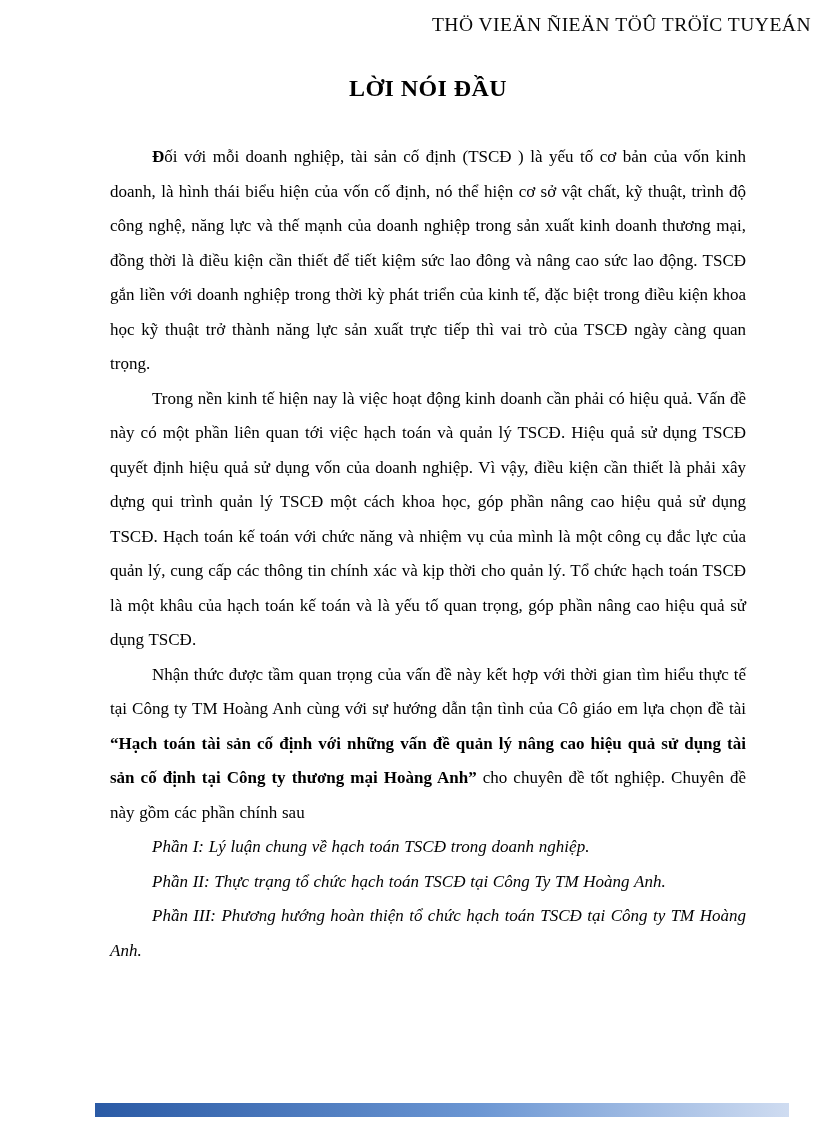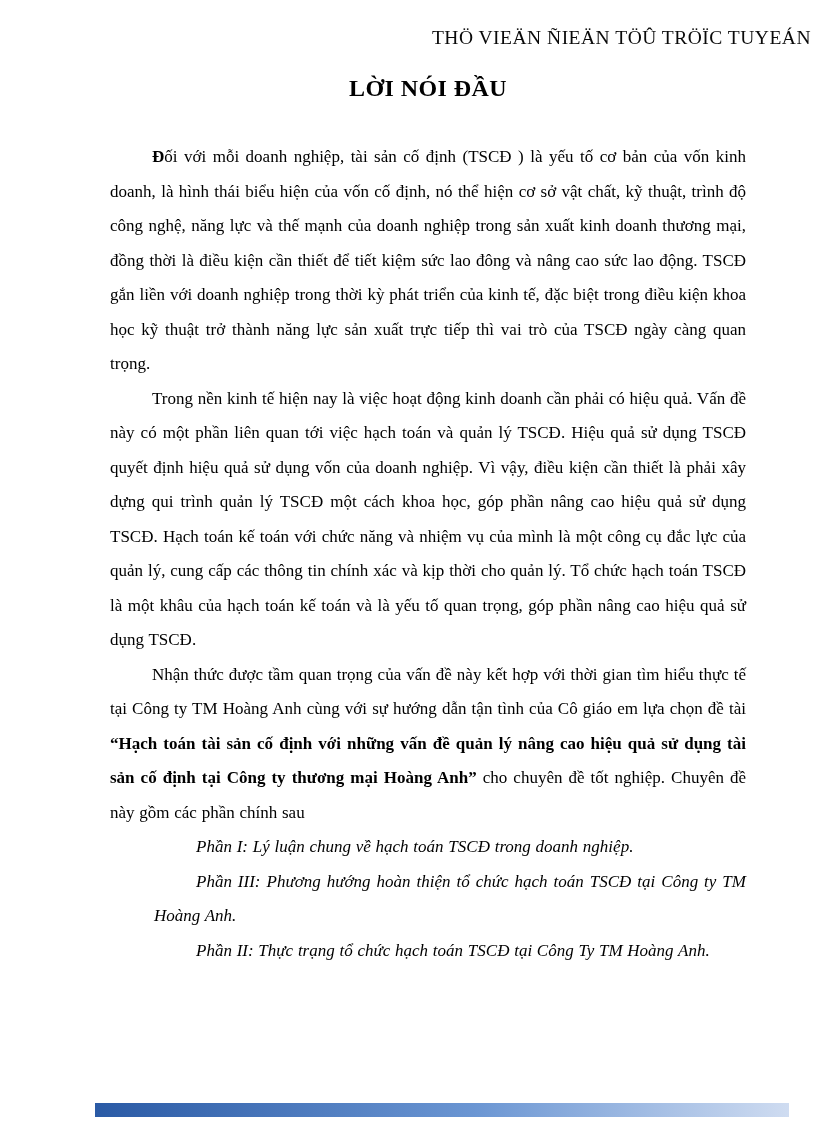--- a/index.html
+++ b/index.html
@@ -11,21 +11,21 @@
     position: relative;
     width: 816px;
     height: 1123px;
     background: #ffffff;
     overflow: hidden;
     font-family: "Liberation Serif", "DejaVu Serif", serif;
     color: #000000;
   }
   .watermark {
     position: absolute;
-    top: 27px;
+    top: 14px;
     right: 5px;
     font-size: 19.5px;
     letter-spacing: 0.5px;
     white-space: nowrap;
     color: #0a0a0a;
   }
   .content {
     position: absolute;
     left: 110px;
     top: 76px;
@@ -41,21 +41,21 @@
   }
   .para {
     margin: 0;
     font-size: 17px;
     line-height: 34.5px;
     text-align: justify;
     text-indent: 42px;
     word-spacing: 0.5px;
   }
   .b { font-weight: bold; }
-  .italic { font-style: italic; margin-left: 44px; }
+  .italic { font-style: italic; }
   .footer-bar {
     position: absolute;
     left: 95px;
     bottom: 6px;
     width: 694px;
     height: 14px;
     background: linear-gradient(90deg, #2a5aa5 0%, #6b96d3 55%, #cfdcf1 100%);
   }
 </style>
 </head>
@@ -70,21 +70,21 @@
     <h1 class="title">LỜI NÓI ĐẦU</h1>
 
     <p class="para"><span class="b">Đ</span><span>ối với mỗi doanh nghiệp, tài sản cố định (TSCĐ ) là yếu tố cơ bản của vốn kinh doanh, là hình thái biểu hiện của vốn cố định, nó thể hiện cơ sở vật chất, kỹ thuật, trình độ công nghệ, năng lực và thế mạnh của doanh nghiệp trong sản xuất kinh doanh thương mại, đồng thời là điều kiện cần thiết để tiết kiệm sức lao đông và nâng cao sức lao động. TSCĐ gắn liền với doanh nghiệp trong thời kỳ phát triển của kinh tế, đặc biệt trong điều kiện khoa học kỹ thuật trở thành năng lực sản xuất trực tiếp thì vai trò của TSCĐ ngày càng quan trọng.</span></p>
 
     <p class="para">Trong nền kinh tế hiện nay là việc hoạt động kinh doanh cần phải có hiệu quả. Vấn đề này có một phần liên quan tới việc hạch toán và quản lý TSCĐ. Hiệu quả sử dụng TSCĐ quyết định hiệu quả sử dụng vốn của doanh nghiệp. Vì vậy, điều kiện cần thiết là phải xây dựng qui trình quản lý TSCĐ một cách khoa học, góp phần nâng cao hiệu quả sử dụng TSCĐ. Hạch toán kế toán với chức năng và nhiệm vụ của mình là một công cụ đắc lực của quản lý, cung cấp các thông tin chính xác và kịp thời cho quản lý. Tổ chức hạch toán TSCĐ là một khâu của hạch toán kế toán và là yếu tố quan trọng, góp phần nâng cao hiệu quả sử dụng TSCĐ.</p>
 
     <p class="para"><span>Nhận thức được tầm quan trọng của vấn đề này kết hợp với thời gian tìm hiểu thực tế tại Công ty TM Hoàng Anh cùng với sự hướng dẫn tận tình của Cô giáo em lựa chọn đề tài </span><span class="b">“Hạch toán tài sản cố định với những vấn đề quản lý nâng cao hiệu quả sử dụng tài sản cố định tại Công ty thương mại Hoàng Anh”</span><span> cho chuyên đề tốt nghiệp. Chuyên đề này gồm các phần chính sau</span></p>
 
     <p class="para italic">Phần I: Lý luận chung về hạch toán TSCĐ trong doanh nghiệp.</p>
 
+    <p class="para italic">Phần II: Thực trạng tổ chức hạch toán TSCĐ tại Công Ty TM Hoàng Anh.</p>
+
     <p class="para italic">Phần III: Phương hướng hoàn thiện tổ chức hạch toán TSCĐ tại Công ty TM Hoàng Anh.</p>
-
-    <p class="para italic">Phần II: Thực trạng tổ chức hạch toán TSCĐ tại Công Ty TM Hoàng Anh.</p>
 
   </div>
 
   <div class="footer-bar"></div>
 
 </div>
 
 </body></html>

